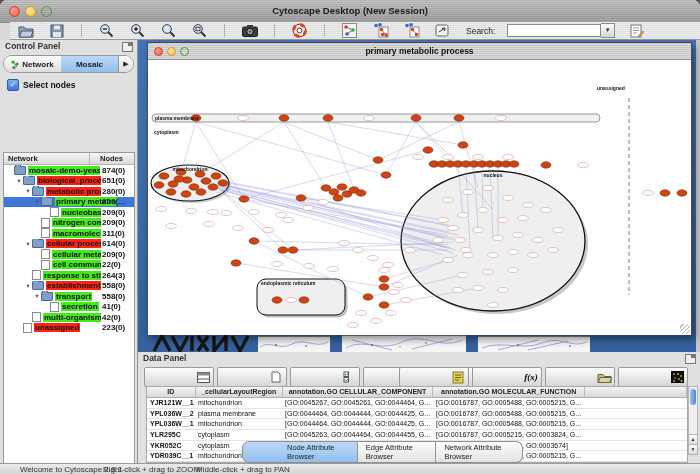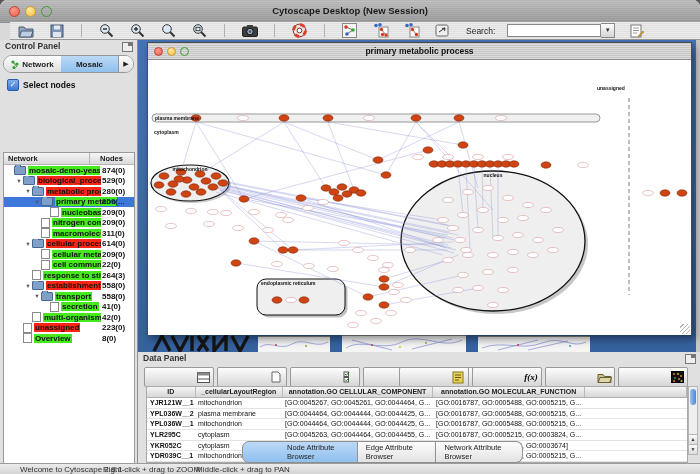--- a/index.html
+++ b/index.html
@@ -277,21 +277,21 @@
             <span class="arr"></span>
             <span class="fold"></span>
             <span class="chip green">mosaic-demo-yeast</span>
             <span class="nval">874(0)</span>
           </div>
           <div class="trow">
             <span class="ind" style="width: 11px;"></span>
             <span class="arr">▼</span>
             <span class="fold"></span>
             <span class="chip red">biological_process</span>
-            <span class="nval">529(0)</span>
+            <span class="nval">651(0)</span>
           </div>
           <div class="trow">
             <span class="ind" style="width: 20px;"></span>
             <span class="arr">▼</span>
             <span class="fold"></span>
             <span class="chip red">metabolic process</span>
             <span class="nval">280(0)</span>
           </div>
           <div class="trow sel">
             <span class="ind" style="width: 29px;"></span>
@@ -376,27 +376,20 @@
             <span class="file"></span>
             <span class="chip green">multi-organism pro</span>
             <span class="nval">42(0)</span>
           </div>
           <div class="trow">
             <span class="ind" style="width: 11px;"></span>
             <span class="arr"></span>
             <span class="file"></span>
             <span class="chip red">unassigned</span>
             <span class="nval">223(0)</span>
-          </div>
-          <div class="trow">
-            <span class="ind" style="width: 11px;"></span>
-            <span class="arr"></span>
-            <span class="file"></span>
-            <span class="chip green">Overview</span>
-            <span class="nval">8(0)</span>
           </div>
         </div>
     </div>
   </div>
 
   <div class="desktop"></div>
   <div class="right-edge"></div>
 
   <svg class="watermark" viewBox="0 0 106 18">
     <path d="M4 17 L12 2 L20 17 M22 2 L30 17 L38 2 M42 2 v15 M48 2 l10 15 M58 2 l-10 15 M64 2 v15 l12 -15 v15 M82 2 l8 15 l8 -15" stroke="#161616" stroke-width="3.4" fill="none"></path>

